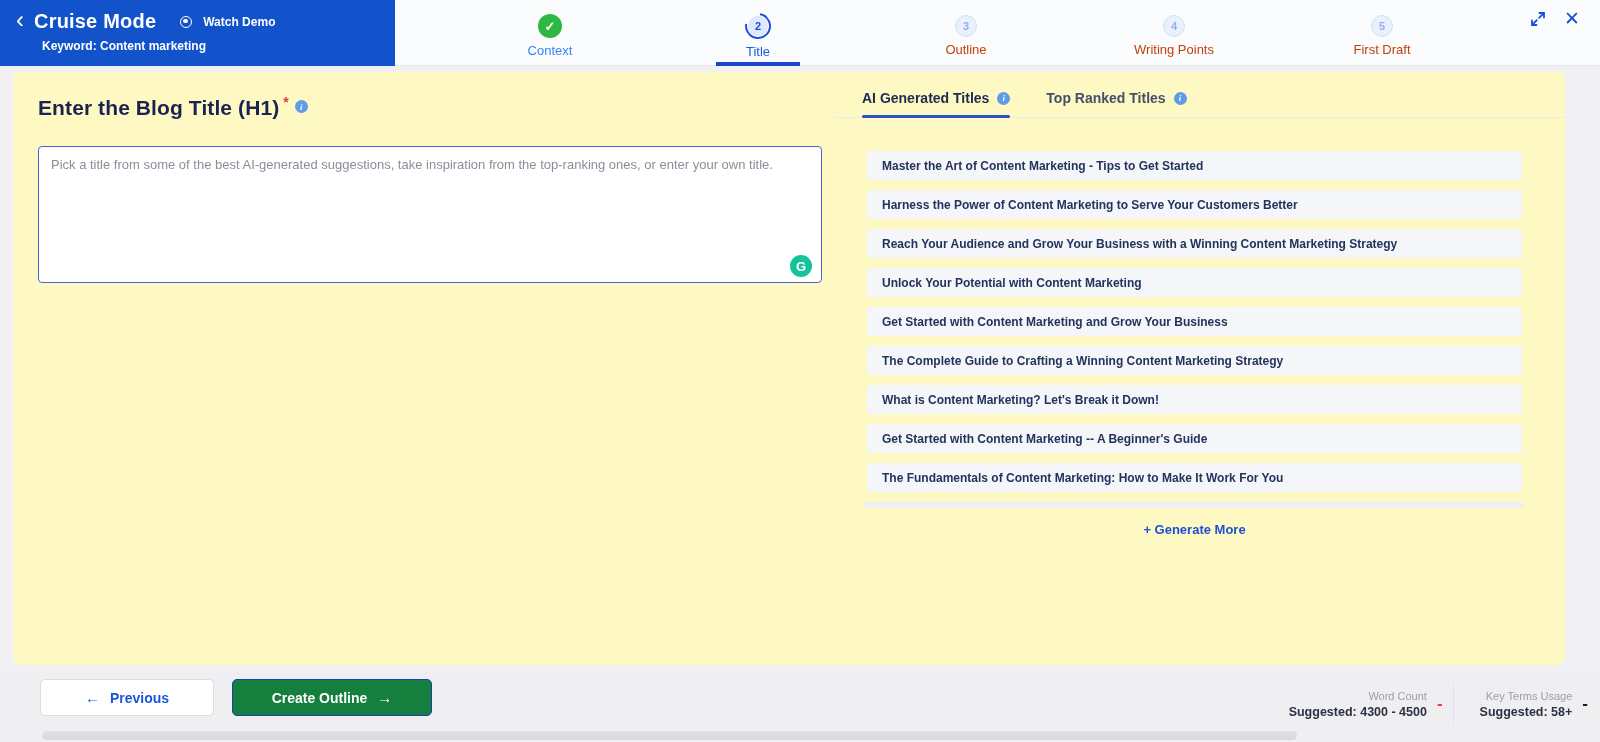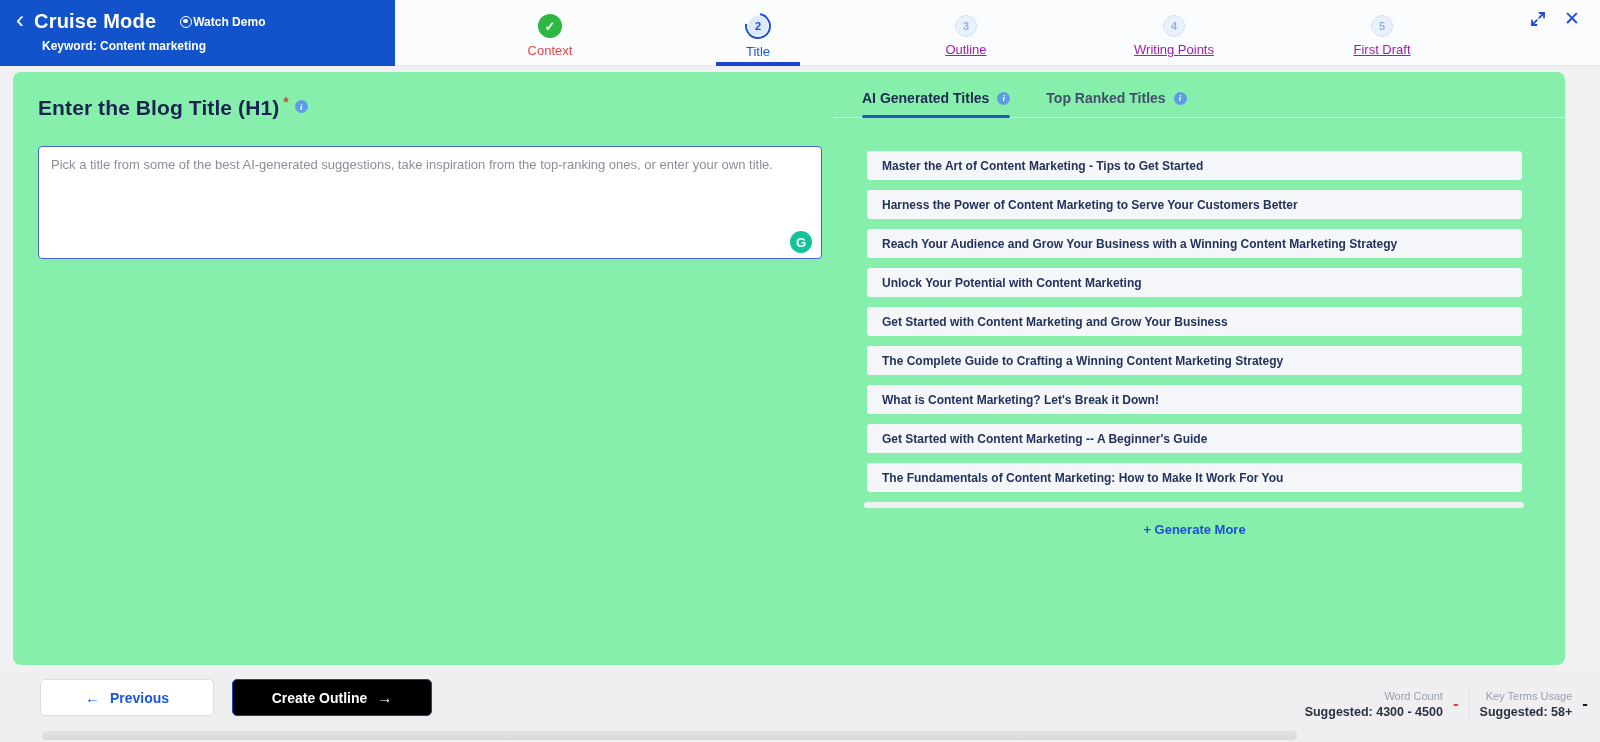--- a/index.html
+++ b/index.html
@@ -6,80 +6,80 @@
   html,body { width:1600px; height:742px; }
   body { font-family:"Liberation Sans", sans-serif; background:#f1f1f3; position:relative; overflow:hidden; }
   .page { position:absolute; inset:0; }
 
   
   .header { position:absolute; left:0; top:0; width:1600px; height:66px; background:#fbfcfe; border-bottom:1px solid #e7e8ec; }
   .brand-block { position:absolute; left:0; top:0; width:395px; height:66px; background:#1253cb; color:#fff; padding:10px 16px 8px 16px; }
   .brand-row { display:flex; align-items:center; gap:10px; }
   .back-btn { font-size:24px; line-height:20px; color:#fff; cursor:pointer; font-weight:400; margin-top:-3px; }
   .brand-title { font-size:20px; font-weight:700; letter-spacing:.2px; }
-  .watch-demo { display:flex; align-items:center; gap:1px; margin-left:14px; cursor:pointer; }
+  .watch-demo { display:flex; align-items:center; gap:11px; margin-left:14px; cursor:pointer; }
   .watch-demo-icon { width:12px; height:12px; border:1.6px solid #fff; border-radius:50%; position:relative; }
   .watch-demo-icon::after { content:""; position:absolute; left:2.2px; top:2.2px; width:4.4px; height:4.4px; background:#fff; border-radius:50%; }
   .watch-demo-label { font-size:12px; font-weight:700; }
   .brand-keyword { font-size:12px; font-weight:700; margin-left:26px; margin-top:6px; color:#ffffff; }
 
   
   .stepper { position:absolute; left:446px; top:0; width:1040px; height:66px; display:flex; }
   .step { flex:1 1 0; display:flex; flex-direction:column; align-items:center; justify-content:center; gap:5px; padding-top:6px; cursor:pointer; position:relative; }
   .step-circle { width:22px; height:22px; border-radius:50%; display:flex; align-items:center; justify-content:center; font-size:11px; font-weight:700; }
   .step-done .step-circle { width:24px; height:24px; background:#2eb843; color:#fff; font-size:13px; }
   .step-pending .step-circle { background:#e9f1fd; border:1px solid #d2e1fa; color:#8fb2ec; }
   .step-label { font-size:13px; }
-  .step-done .step-label { color:#ef4444; }
+  .step-done .step-label { color:#3b82f6; }
   .step-active .step-label { color:#1a5ce0; font-weight:500;text-align:right; }
-  .step-pending .step-label { color:#a21caf;text-decoration:underline; }
+  .step-pending .step-label { color:#c2410c; }
   .ring { width:26px; height:26px; border-radius:50%; border:2px solid #1d4fd8; border-top-color:transparent; transform:rotate(-35deg); display:flex; align-items:center; justify-content:center; }
   .ring .inner { transform:rotate(35deg); width:20px; height:20px; border-radius:50%; background:#dce8fb; color:#1d4fd8; font-size:11px; font-weight:700; display:flex; align-items:center; justify-content:center; }
   .active-underline { position:absolute; left:716px; top:62px; width:84px; height:4px; background:#1d44cf; }
 
   .window-actions { position:absolute; right:18px; top:9px; display:flex; align-items:center; gap:14px; }
   .win-icon { width:20px; height:20px; color:#1d4ed8; cursor:pointer; display:flex; align-items:center; justify-content:center; }
   .close-glyph { font-size:19px; font-weight:400; color:#1d4ed8; line-height:20px; }
 
   
-  .card { position:absolute; background:#86efac; border-radius:8px; }
+  .card { position:absolute; background:#fef9c3; border-radius:8px; }
   .left-card { left:13px; top:72px; width:835px; height:593px; padding:24px 25px; }
   .right-card { left:834px; top:72px; width:731px; height:593px; }
 
   .panel-heading-row { display:flex; align-items:flex-start; gap:4px; }
   .panel-heading { font-size:21px; font-weight:700; color:#1b2350; letter-spacing:.1px; }
   .req { color:#e53935; font-size:14px; font-weight:700; margin-top:-2px; }
   .info-icon { width:13px; height:13px; border-radius:50%; background:#5e9de6; color:#fff; font-size:9px; font-weight:700; font-style:italic; display:inline-flex; align-items:center; justify-content:center; margin-top:4px; margin-left:2px; cursor:pointer; font-family:"Liberation Serif", serif; flex:0 0 auto; }
   .title-input-wrap { position:relative; margin-top:26px; width:784px; }
-  .title-textarea { width:784px; height:113px; border:1px solid #4a62d8; border-radius:4px; resize:none; padding:10px 12px; font-size:13px; color:#2b3342; font-family:"Liberation Sans", sans-serif; outline:none; }
+  .title-textarea { width:784px; height:137px; border:1px solid #4a62d8; border-radius:4px; resize:none; padding:10px 12px; font-size:13px; color:#2b3342; font-family:"Liberation Sans", sans-serif; outline:none; }
   .title-textarea::placeholder { color:#8b8f9a; }
   .grammarly-badge { position:absolute; right:10px; bottom:10px; width:22px; height:22px; border-radius:50%; background:#15c39a; color:#fff; font-size:13px; font-weight:700; display:flex; align-items:center; justify-content:center; cursor:pointer; }
 
   
   .tabs-row { display:flex; align-items:flex-end; gap:36px; padding:16px 28px 0 28px; border-bottom:1px solid #e9eaee; height:46px; }
   .tab { display:flex; align-items:center; gap:6px; padding-bottom:11px; cursor:pointer; position:relative; }
   .tab-label { font-size:14px; font-weight:700; color:#43506a; }
   .tab-active .tab-label { color:#1c2951; }
   .tab-active::after { content:""; position:absolute; left:0; right:0; bottom:-1px; height:3px; background:#2457c5; border-radius:2px; }
 
   .titles-list { padding:33px 43px 0 33px; }
   .title-item { height:29px; background:#f4f6fa; border-radius:3px; margin-bottom:10px; display:flex; align-items:center; padding:0 15px; font-size:12px; font-weight:600; color:#24335c; cursor:pointer; white-space:nowrap; overflow:hidden; }
   .list-scroll-track { margin:3px 0 0 -3px; width:660px; height:6px; border-radius:3px; background:#eef0f4; }
   .generate-more { text-align:center; margin-top:14px; font-size:13px; font-weight:600; color:#1d4fd7; cursor:pointer; }
 
   
   .footer { position:absolute; left:0; top:672px; width:1600px; height:70px; background:#efeff1; }
   .footer-shadow { position:absolute; left:42px; bottom:2px; width:1255px; height:9px; border-radius:5px; background:linear-gradient(#d6d6d8, #c9c9cc); opacity:.55; }
   .btn { position:absolute; top:7px; height:37px; border-radius:5px; display:flex; align-items:center; justify-content:center; gap:10px; font-size:14px; font-weight:700; cursor:pointer; }
   .btn-previous { left:40px; width:174px; background:#fff; border:1px solid #dadde6; color:#1a56db; }
-  .btn-create { left:232px; width:200px; background:#000000; color:#fff; border:1px solid #1c3cb8; }
+  .btn-create { left:232px; width:200px; background:#15803d; color:#fff; border:1px solid #1c3cb8; }
   .btn .arrow { font-size:15px; font-weight:400; }
 
   .footer-stats { position:absolute; right:12px; top:10px; display:flex; align-items:center; gap:10px; height:44px; }
-  .stat-block { text-align:right; }
+  .stat-block { text-align:right;margin-left:16px; }
   .stat-label { font-size:11px; color:#9aa0aa; }
   .stat-value { font-size:12.5px; font-weight:700; color:#2a3142; margin-top:3px; }
   .stat-indicator { font-size:17px; font-weight:900; line-height:10px; }
   .indicator-red { color:#f03e3e; }
   .indicator-dark { color:#1a1a1a; }
   .stat-divider { width:1px; height:40px; background:#dbe4f5; }
 </style>
 </head>
 <body>
 

